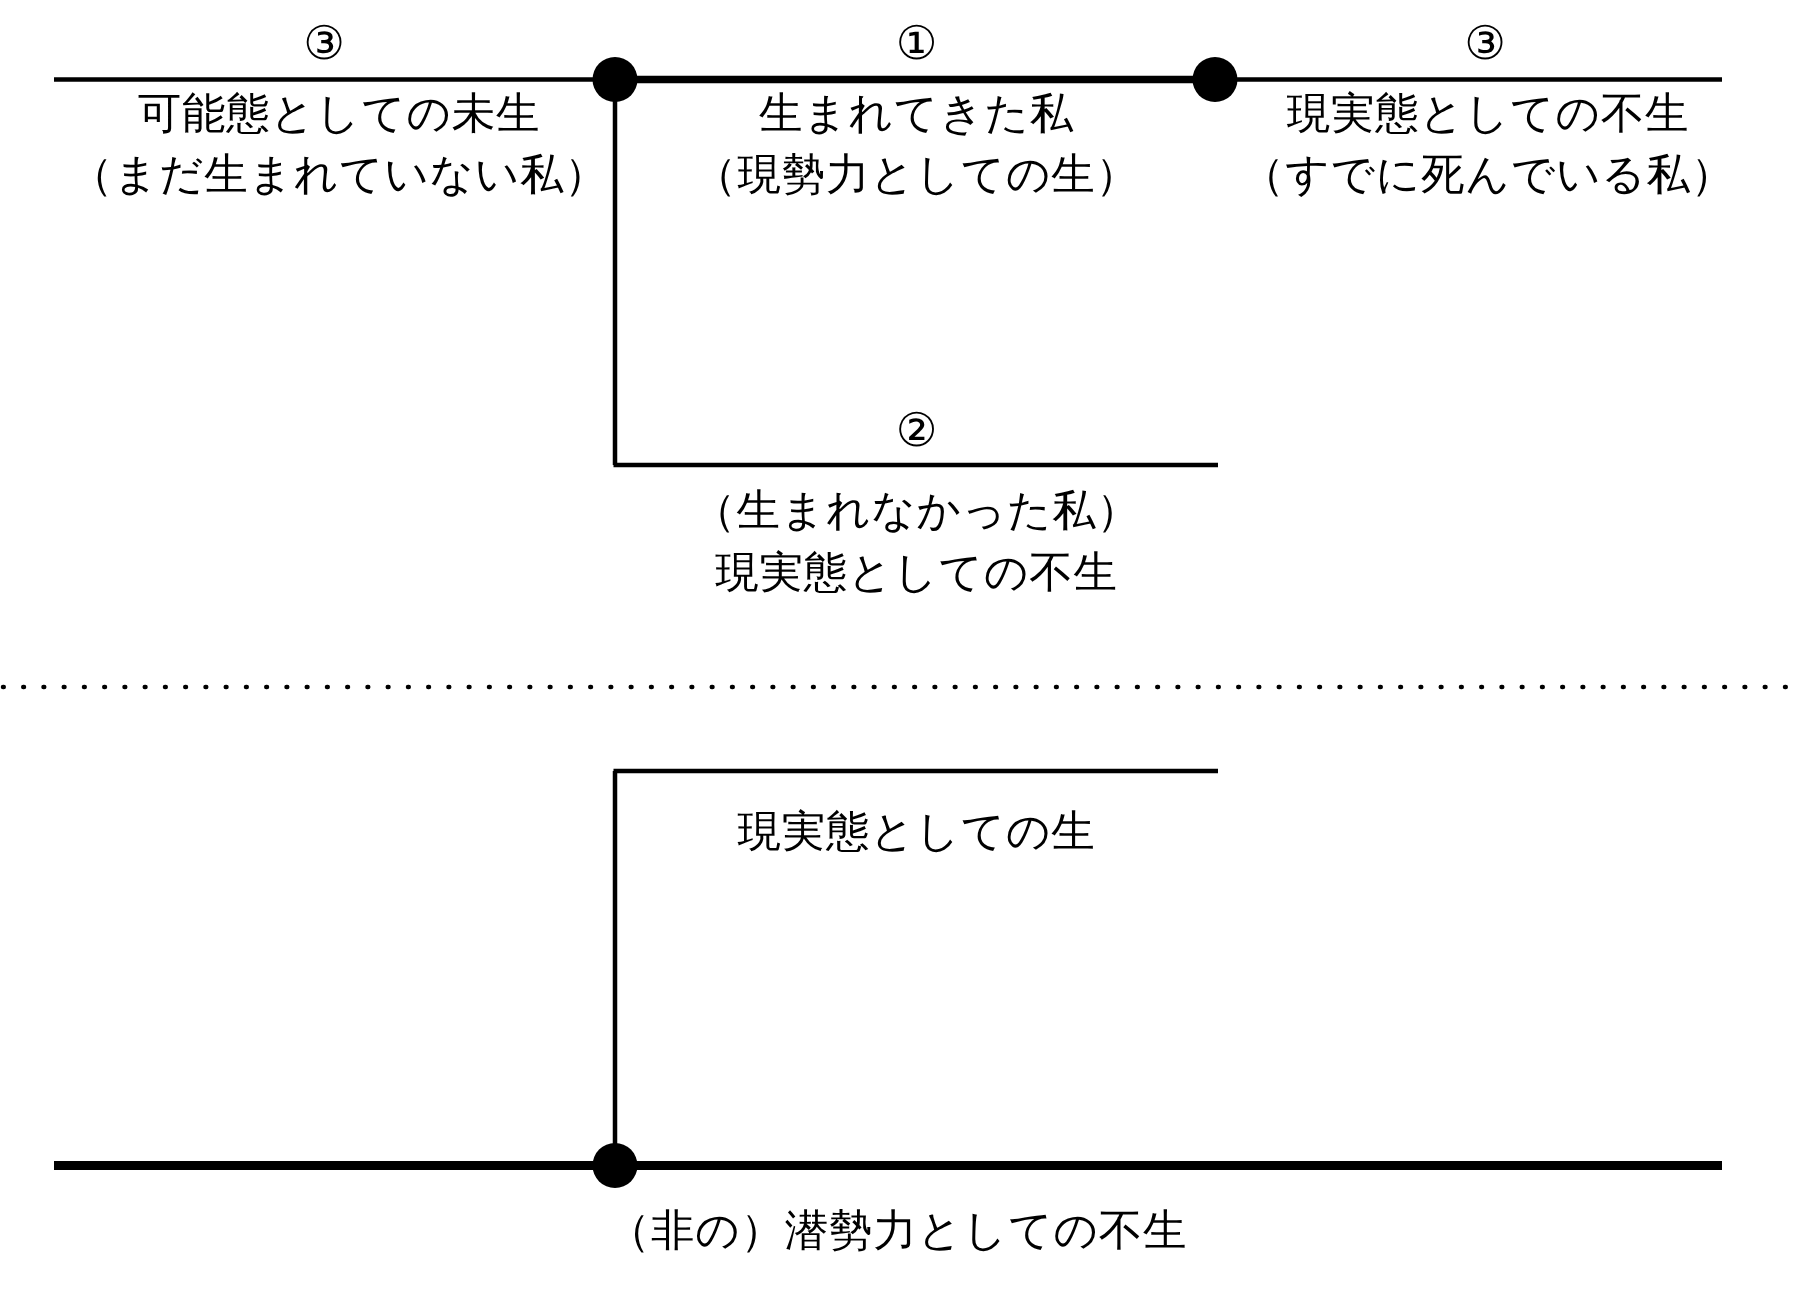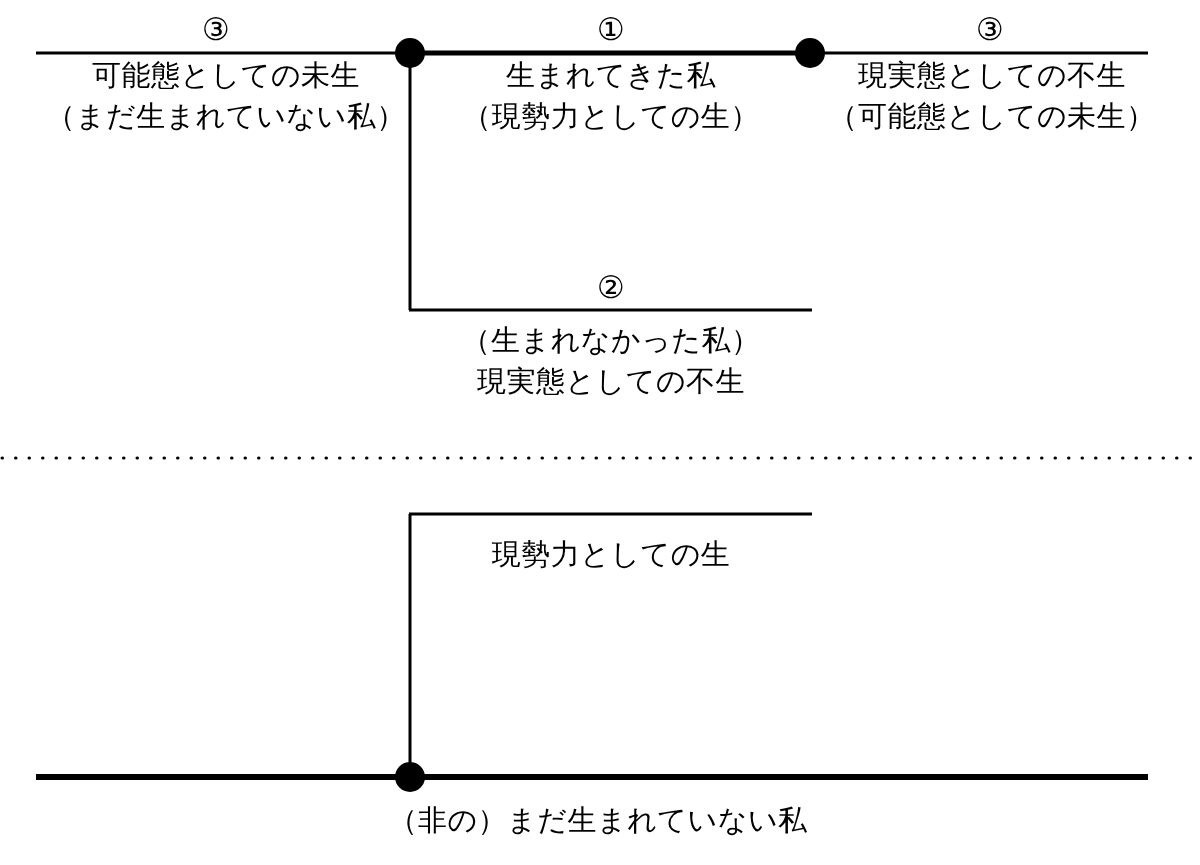--- a/index.html
+++ b/index.html
@@ -88,26 +88,26 @@
 
   <div class="marker" style="left:611px; top:14px;">①</div>
   <div class="lbl center two-line" style="left:611px; top:55px;">
     <span>生まれてきた私</span>
     <span>（現勢力としての生）</span>
   </div>
 
   <div class="marker" style="left:990px; top:14px;">③</div>
   <div class="lbl center two-line" style="left:992px; top:55px;">
     <span>現実態としての不生</span>
-    <span>（可能態としての未生）</span>
+    <span>（すでに死んでいる私）</span>
   </div>
 
   <div class="marker" style="left:611px; top:272px;">②</div>
   <div class="lbl center two-line" style="left:611px; top:320px;">
     <span>（生まれなかった私）</span>
     <span>現実態としての不生</span>
   </div>
 
-  <div class="lbl center" style="left:611px; top:534px;">現勢力としての生</div>
+  <div class="lbl center" style="left:611px; top:534px;">現実態としての生</div>
 
-  <div class="lbl center" style="left:598px; top:800px;">（非の）まだ生まれていない私</div>
+  <div class="lbl center" style="left:598px; top:800px;">（非の）潜勢力としての不生</div>
 
 </div>
 
 </body></html>

